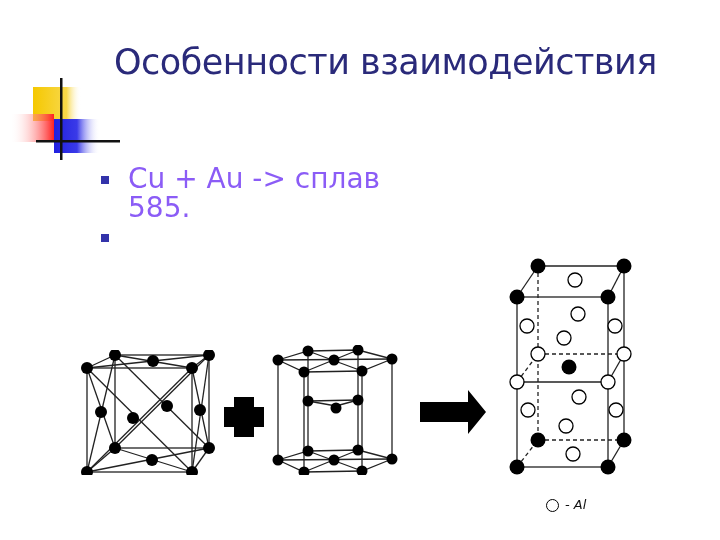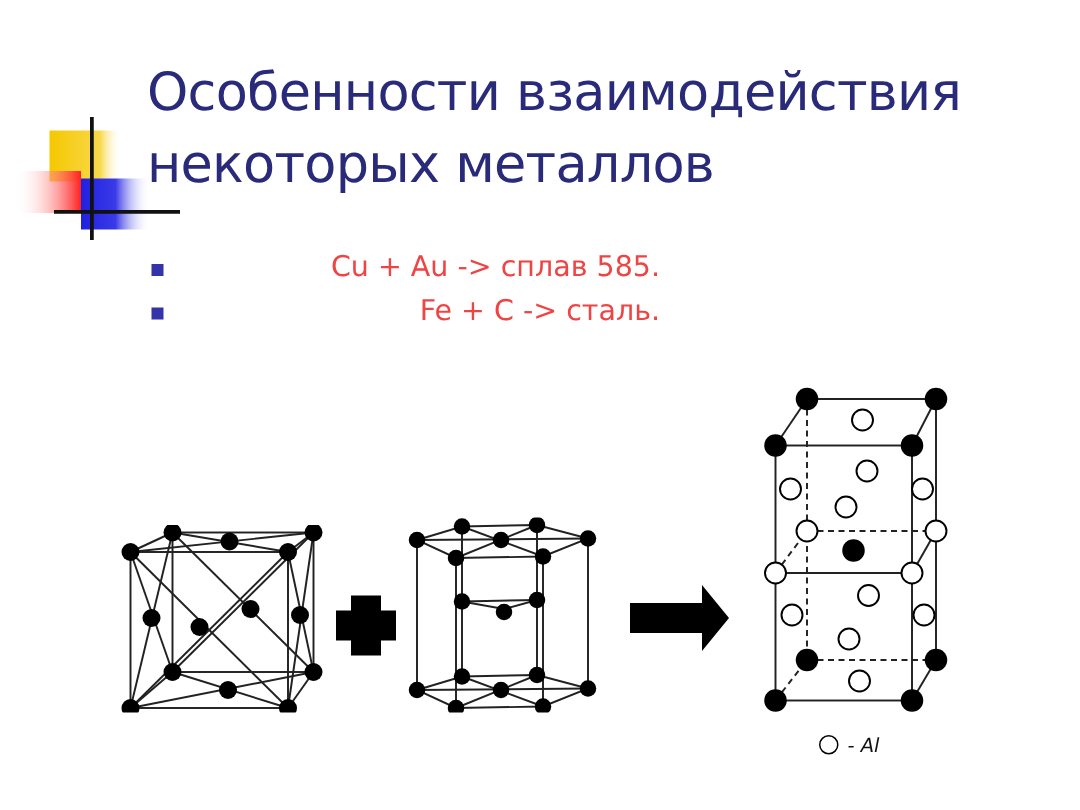--- a/index.html
+++ b/index.html
@@ -1,24 +1,24 @@
 <!DOCTYPE html>
 <html><head>
 <meta charset="utf-8">
 <style>
   html, body { margin:0; padding:0; }
   body { width:720px; height:540px; background:#ffffff; position:relative; overflow:hidden; font-family:"DejaVu Sans", sans-serif; }
   .deco { position:absolute; left:0; top:0; width:120px; height:170px; }
-  .title { position:absolute; left:98px; top:38px; width:600px; color:#2a2a7a; font-size:35px; line-height:48px; letter-spacing:-0.5px; }
+  .title { position:absolute; left:114px; top:38px; width:600px; color:#2a2a7a; font-size:35px; line-height:48px; letter-spacing:-0.5px; }
   .bullets { position:absolute; left:100px; top:164px; width:340px; margin:0; padding:0; list-style:none; }
-  .bullets li { position:relative; padding-left:28px; font-size:19px; line-height:29px; color:#ef4444;text-align:right; }
+  .bullets li { position:relative; padding-left:28px; font-size:28px; line-height:29px; color:#8b5cf6; }
   .bullets li .sq { position:absolute; left:1px; top:12px; width:8px; height:8px; background:#3333aa; }
   .fig { position:absolute; }
   .legend { position:absolute; left:546px; top:490px; width:80px; }
-  .legend .row { display:flex; align-items:flex-start; height:22px; }
+  .legend .row { display:flex; align-items:flex-end; height:22px; }
   .legend .circ { width:13px; height:13px; border-radius:50%; border:1.3px solid #000; box-sizing:border-box; margin-right:6px; }
   .legend .circ.filled { background:#000; }
   .legend .lbl { font-style:italic; font-size:13px; color:#111; }
 </style>
 </head>
 <body>
 
 <svg class="deco" viewBox="0 0 120 170">
   <defs>
     <linearGradient id="gy" x1="0" x2="1">
@@ -38,26 +38,25 @@
   </defs>
   <rect x="33" y="87" width="48" height="34" fill="url(#gy)"></rect>
   <rect x="10" y="114" width="44" height="28" fill="url(#gr)"></rect>
   <rect x="54" y="119" width="46" height="34" fill="url(#gb)"></rect>
   <rect x="60" y="78" width="2.5" height="82" fill="#111"></rect>
   <rect x="36" y="140" width="84" height="2.5" fill="#111"></rect>
 </svg>
 
 <div class="title">
   <div>Особенности взаимодействия</div>
-  <div>некоторых металлов</div>
 </div>
 
 <ul class="bullets">
   <li><span class="sq"></span><span>Cu + Au -&gt; сплав 585.</span></li>
-  <li><span class="sq"></span><span>Fe + C -&gt; сталь.</span></li>
+  <li><span class="sq"></span></li>
 </ul>
 
 <svg class="fig" style="left:75px;top:350px;" width="145" height="125" viewBox="0 0 145 125">
   <g stroke="#222" stroke-width="1.3" fill="none">
     <rect x="12" y="18" width="105" height="104"></rect>
     <rect x="40" y="5" width="94" height="93"></rect>
     <line x1="12" y1="18" x2="40" y2="5"></line>
       <line x1="117" y1="18" x2="134" y2="5"></line>
     <line x1="12" y1="122" x2="40" y2="98"></line>
       <line x1="117" y1="122" x2="134" y2="98"></line>

